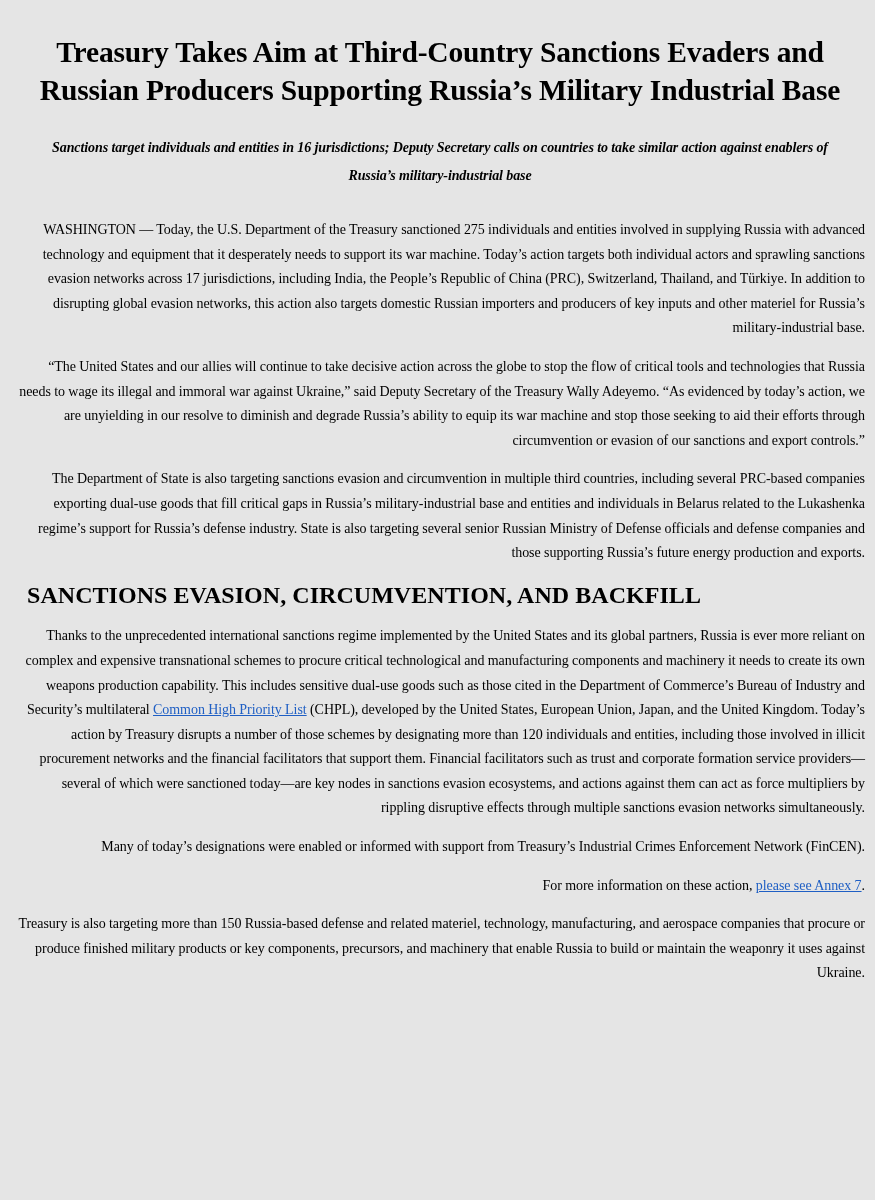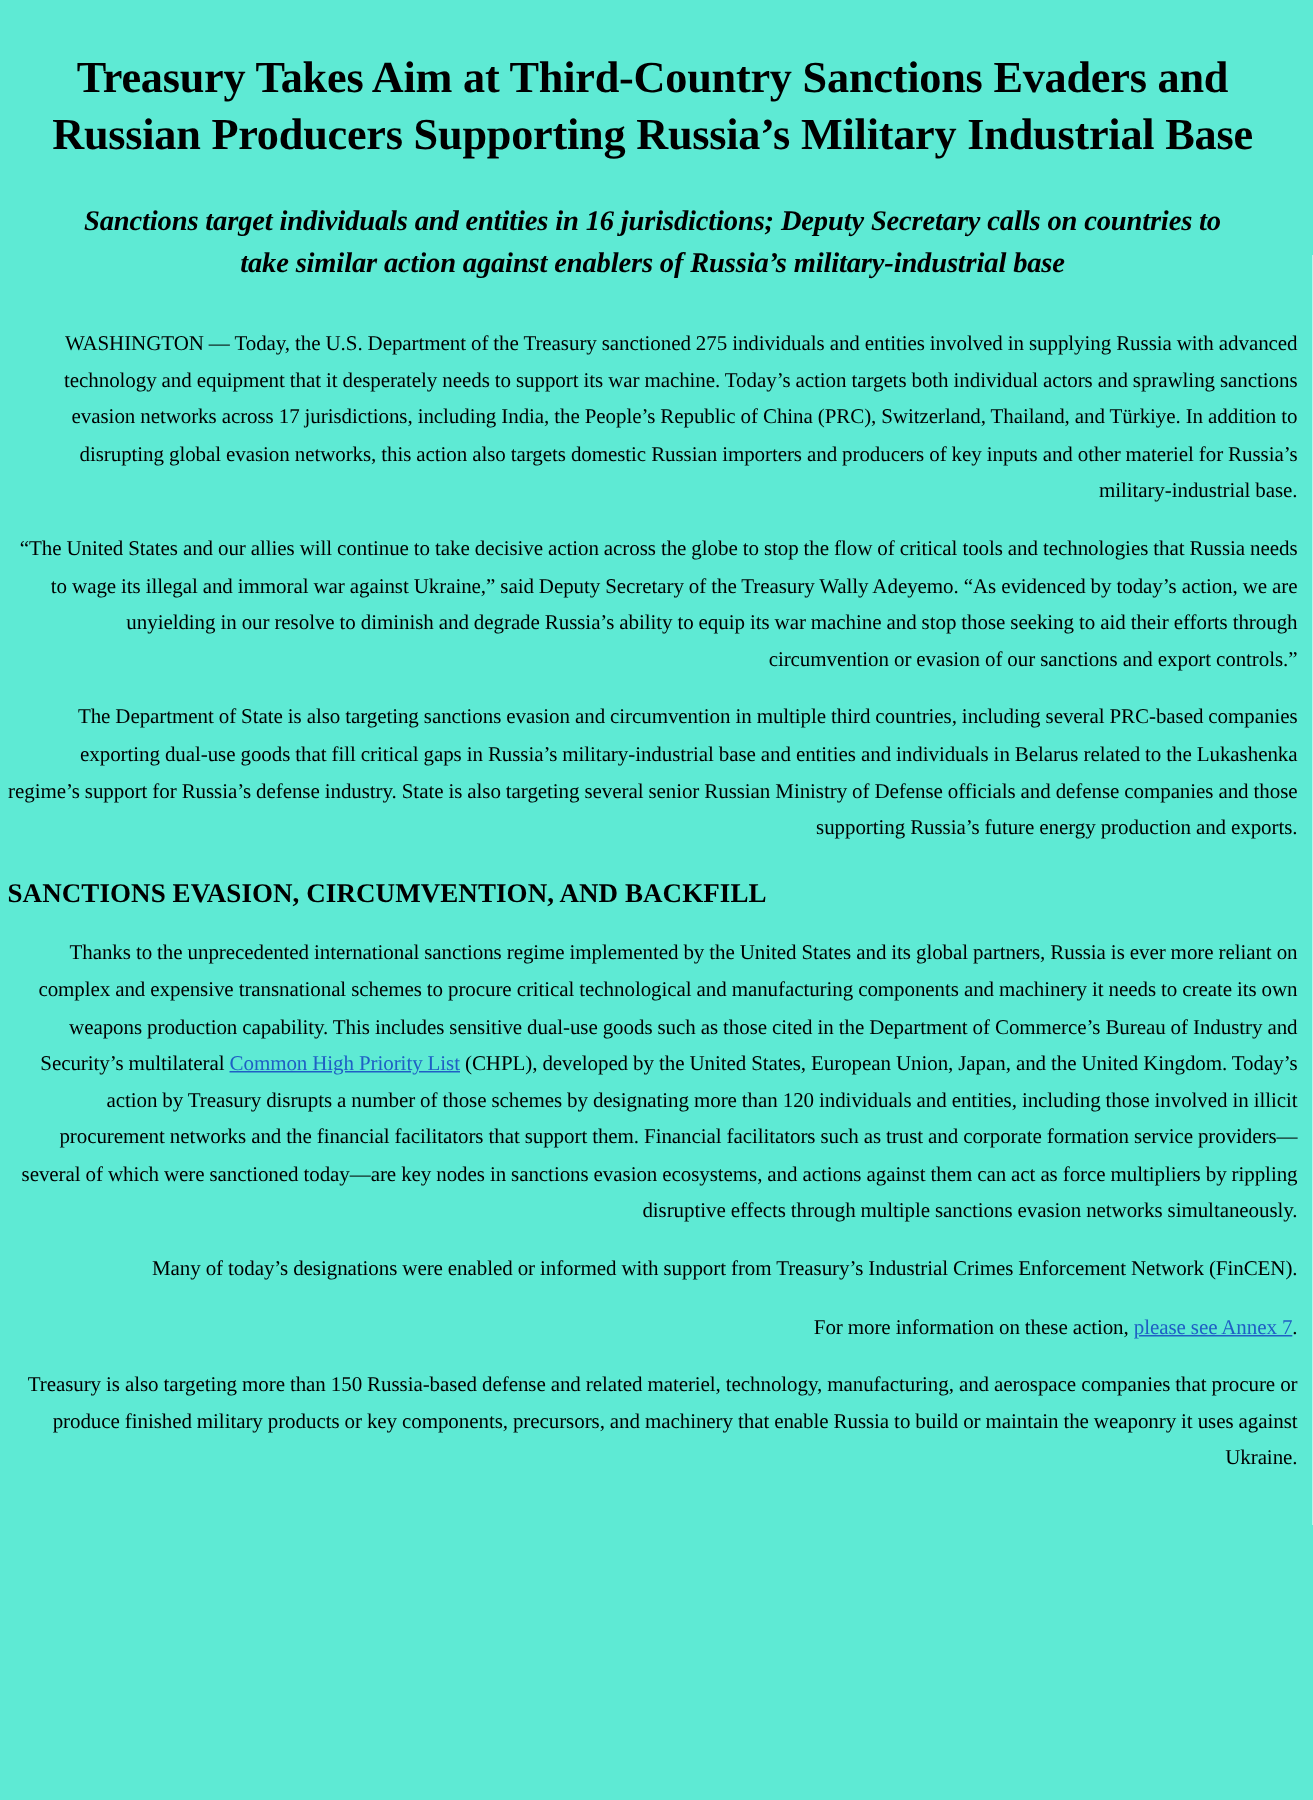--- a/index.html
+++ b/index.html
@@ -13,34 +13,34 @@
     height: 1200px;
     overflow: hidden;
     font-family: "Liberation Serif", "DejaVu Serif", serif;
     color: #000000;
     -webkit-font-smoothing: antialiased;
   }
   .page {
     width: 875px;
     height: 1200px;
     box-sizing: border-box;
-    padding: 33px 10px 0 5px;
-    background: #5eead4;
+    padding: 33px 10px 0 15px;
+    background: #e5e5e5;
     position: relative;
   }
   .doc-title {
     font-size: 29.5px;
     font-weight: bold;
     line-height: 38px;
     text-align: center;
     margin: 0 8px 0 8px;
     letter-spacing: -0.15px;
   }
   .doc-subtitle {
-    font-size: 19px;
+    font-size: 14px;
     font-weight: bold;
     font-style: italic;
     line-height: 28px;
     text-align: center;
     margin: 25px 36px 0 36px;
     letter-spacing: -0.1px;
   }
   .body-block {
     margin-top: 28px;
   }
@@ -49,24 +49,24 @@
     line-height: 24.6px;
     margin: 0 0 14px 0;
     text-align: right;
     letter-spacing: -0.05px;
     word-spacing: -0.1px;
   }
   p.para:last-child {
     margin-bottom: 0;
   }
   h2.section-heading {
-    font-size: 18px;
+    font-size: 24px;
     font-weight: bold;
     line-height: 24.6px;
-    margin: 17px 0 17px 0;
+    margin: 17px 0 17px 12px;
     letter-spacing: 0.05px;
   }
   a.doclink {
     color: #1f5fc4;
     text-decoration: underline;
     text-underline-offset: 1px;
   }
 </style>
 </head>
 <body>

